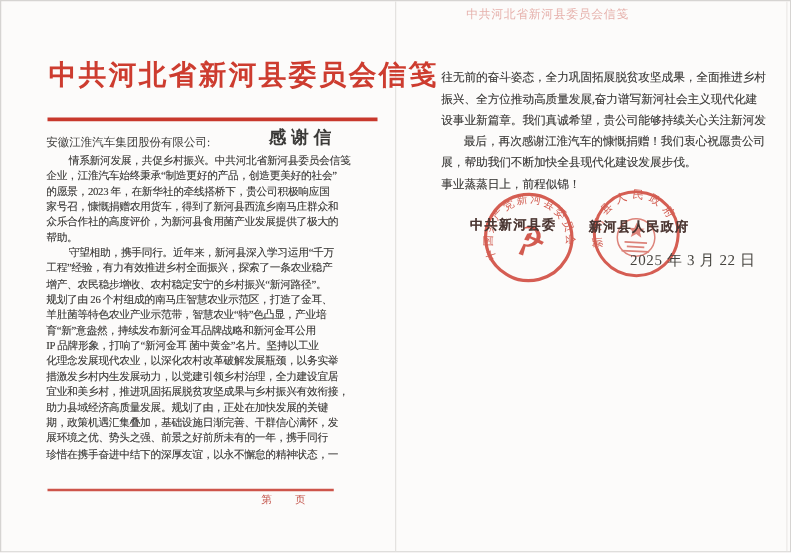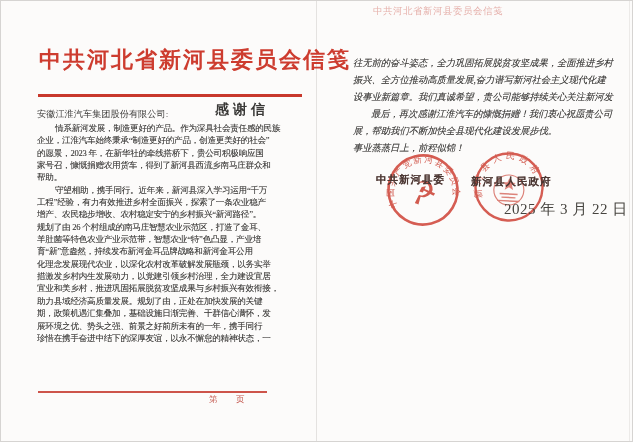--- a/index.html
+++ b/index.html
@@ -24,21 +24,21 @@
   }
   .salutation{
     position:absolute;left:36px;top:107px;font-size:9.2px;color:#3f3e3c;
     white-space:nowrap;letter-spacing:0px;line-height:12px;padding-top:0;
   }
   .lines-left{position:absolute;left:36px;top:121px;width:245px;}
   .bl{
     height:12.35px;line-height:12.35px;font-size:8.6px;letter-spacing:-0.25px;
     color:#403f3d;white-space:nowrap;text-shadow:0 0 .4px rgba(70,70,70,.5);
   }
-  .lines-right{position:absolute;left:352px;top:54px;width:268px;font-style:italic;}
+  .lines-right{position:absolute;left:352px;top:54px;width:268px;}
   .blr{
     height:17px;line-height:17px;font-size:9.4px;letter-spacing:-0.1px;
     color:#403f3d;white-space:nowrap;text-shadow:0 0 .4px rgba(70,70,70,.5);
   }
   .ind{text-indent:18px;}
   .footer-rule{position:absolute;left:37px;top:390px;width:229px;height:2px;background:#cd544a;}
   .pg{position:absolute;top:393px;font-size:8.5px;color:#c4574e;}
   .pg1{left:208px;} .pg2{left:235px;}
   
   .faint-head{
@@ -48,50 +48,52 @@
   .seal{position:absolute;opacity:.88;}
   .seal-party{left:383px;top:150px;transform:rotate(-14deg);}
   .seal-gov{left:470px;top:148px;transform:rotate(3deg);}
   .sig{
     position:absolute;color:#4a3733;font-weight:bold;white-space:nowrap;
     text-shadow:0 0 .4px rgba(80,40,35,.6);
   }
   .sig-party{left:375px;top:172px;font-size:10.5px;letter-spacing:1px;}
   .sig-gov{left:470px;top:174px;font-size:10.5px;letter-spacing:1px;}
   .letter-date{
-    position:absolute;left:503px;top:199px;font-size:15px;color:#46443f;
+    position:absolute;left:503px;top:199px;font-size:12px;color:#46443f;
     letter-spacing:.5px;white-space:nowrap;
   }
 </style>
 </head>
 <body>
 
 <div id="screen">
 
   <div class="seam" style="left:315px;"></div>
   <div class="edge-r" style="left:628px;"></div>
 
   <div>
     <div class="letterhead">中共河北省新河县委员会信笺</div>
     <div class="letterhead-rule"></div>
     <div class="letter-title">感谢信</div>
     <div class="salutation">安徽江淮汽车集团股份有限公司:</div>
 
     <div class="lines-left">
-      <div class="bl ind">情系新河发展，制造更好的产品。作为深具社会责任感的民族</div>
+      <div class="bl ind">情系新河发展，共促乡村振兴。中共河北省新河县委员会信笺</div>
       <div class="bl">企业，江淮汽车始终秉承“制造更好的产品，创造更美好的社会”</div>
       <div class="bl">的愿景，2023 年，在新华社的牵线搭桥下，贵公司积极响应国</div>
       <div class="bl">家号召，慷慨捐赠农用货车，得到了新河县西流乡南马庄群众和</div>
+      <div class="bl">众乐合作社的高度评价，为新河县食用菌产业发展提供了极大的</div>
       <div class="bl">帮助。</div>
       <div class="bl ind">守望相助，携手同行。近年来，新河县深入学习运用“千万</div>
       <div class="bl">工程”经验，有力有效推进乡村全面振兴，探索了一条农业稳产</div>
       <div class="bl">增产、农民稳步增收、农村稳定安宁的乡村振兴“新河路径”。</div>
       <div class="bl">规划了由 26 个村组成的南马庄智慧农业示范区，打造了金耳、</div>
       <div class="bl">羊肚菌等特色农业产业示范带，智慧农业“特”色凸显，产业培</div>
       <div class="bl">育“新”意盎然，持续发布新河金耳品牌战略和新河金耳公用</div>
+      <div class="bl">IP 品牌形象，打响了“新河金耳 菌中黄金”名片。坚持以工业</div>
       <div class="bl">化理念发展现代农业，以深化农村改革破解发展瓶颈，以务实举</div>
       <div class="bl">措激发乡村内生发展动力，以党建引领乡村治理，全力建设宜居</div>
       <div class="bl">宜业和美乡村，推进巩固拓展脱贫攻坚成果与乡村振兴有效衔接，</div>
       <div class="bl">助力县域经济高质量发展。规划了由，正处在加快发展的关键</div>
       <div class="bl">期，政策机遇汇集叠加，基础设施日渐完善、干群信心满怀，发</div>
       <div class="bl">展环境之优、势头之强、前景之好前所未有的一年，携手同行</div>
       <div class="bl">珍惜在携手奋进中结下的深厚友谊，以永不懈怠的精神状态，一</div>
     </div>
 
     <div class="footer-rule"></div>

